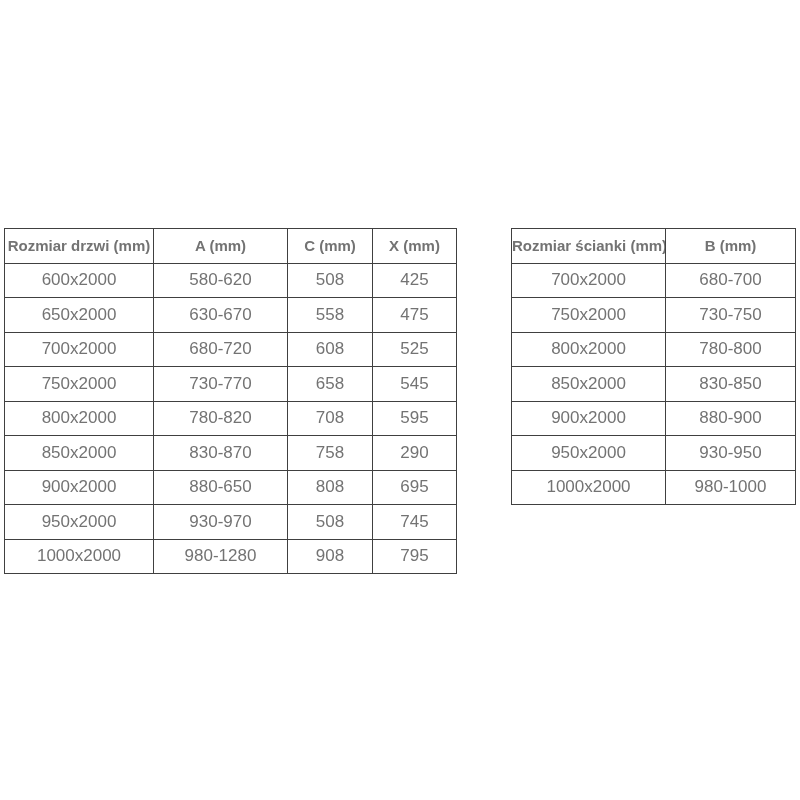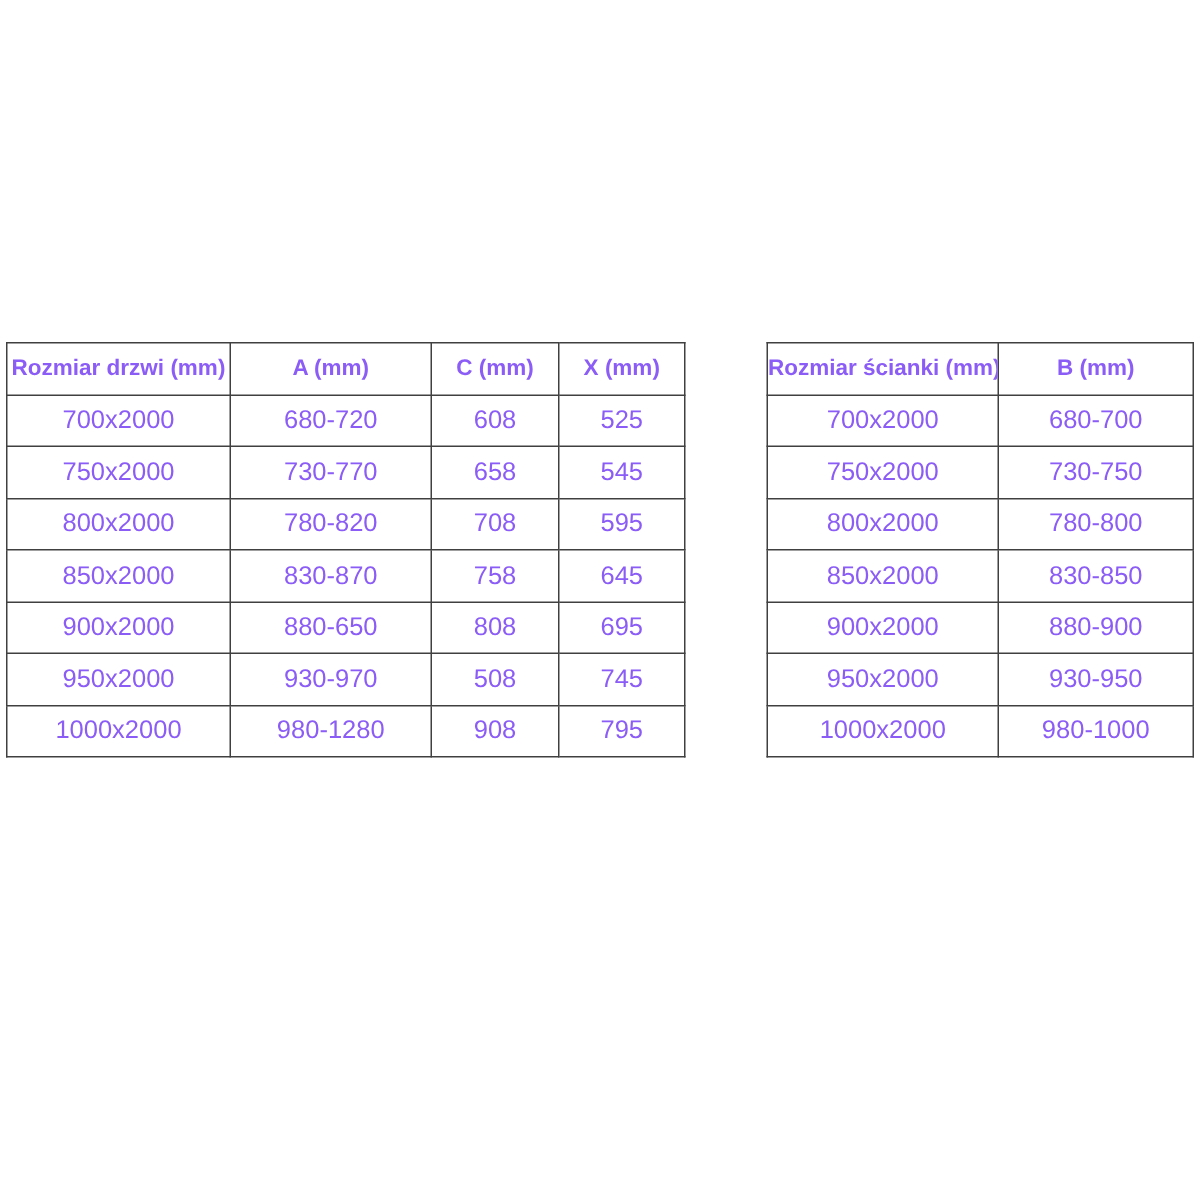--- a/index.html
+++ b/index.html
@@ -20,21 +20,21 @@
     table-layout: fixed;
     background: #ffffff;
   }
   #door-table  { left: 4px;   top: 228px; width: 452px; }
   #wall-table  { left: 511px; top: 228px; width: 284px; border-radius: 29px; }
   table.spec th, table.spec td {
     border: 1px solid #404040;
     text-align: center;
     vertical-align: middle;
     height: 34.5px;
-    color: #8b5cf6;
+    color: #737373;
     overflow: hidden;
     white-space: nowrap;
   }
   table.spec th {
     font-size: 15px;
     font-weight: bold;
   }
   table.spec td {
     font-size: 17px;
     font-weight: normal;
@@ -62,20 +62,32 @@
     <thead>
       <tr>
           <th>Rozmiar drzwi (mm)</th>
           <th>A (mm)</th>
           <th>C (mm)</th>
           <th>X (mm)</th>
         </tr>
     </thead>
     <tbody>
         <tr>
+          <td>600x2000</td>
+          <td>580-620</td>
+          <td>508</td>
+          <td>425</td>
+        </tr>
+        <tr>
+          <td>650x2000</td>
+          <td>630-670</td>
+          <td>558</td>
+          <td>475</td>
+        </tr>
+        <tr>
           <td>700x2000</td>
           <td>680-720</td>
           <td>608</td>
           <td>525</td>
         </tr>
         <tr>
           <td>750x2000</td>
           <td>730-770</td>
           <td>658</td>
           <td>545</td>
@@ -83,21 +95,21 @@
         <tr>
           <td>800x2000</td>
           <td>780-820</td>
           <td>708</td>
           <td>595</td>
         </tr>
         <tr>
           <td>850x2000</td>
           <td>830-870</td>
           <td>758</td>
-          <td>645</td>
+          <td>290</td>
         </tr>
         <tr>
           <td>900x2000</td>
           <td>880-650</td>
           <td>808</td>
           <td>695</td>
         </tr>
         <tr>
           <td>950x2000</td>
           <td>930-970</td>

